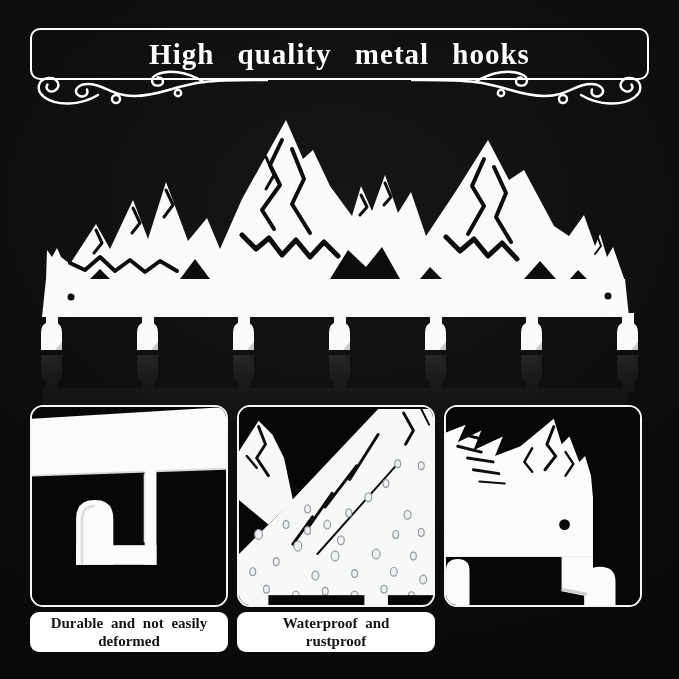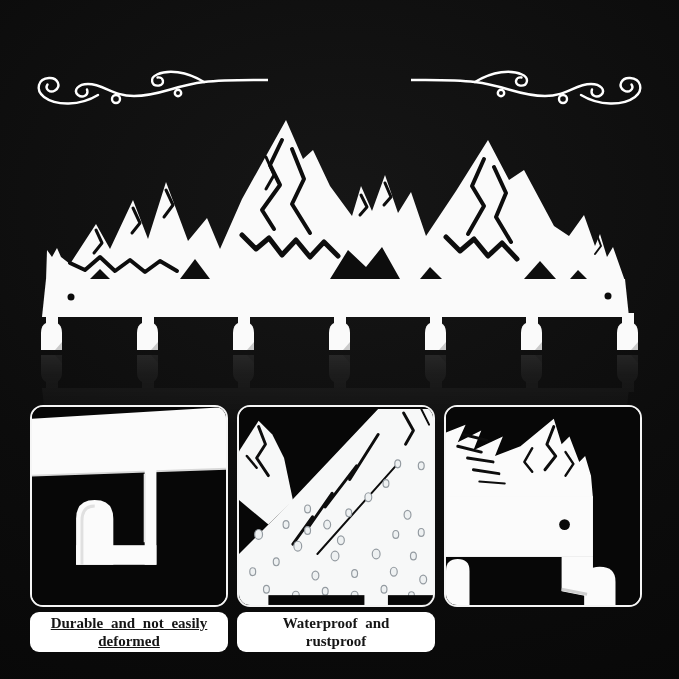--- a/index.html
+++ b/index.html
@@ -37,28 +37,31 @@
   }
   .card svg{display:block;width:100%;height:100%;}
   .card.c1{left:30px;} .card.c2{left:237px;} .card.c3{left:444px;}
   .caption{
     position:absolute;top:612px;width:198px;height:40px;box-sizing:border-box;
     border-radius:9px;background:#ffffff;z-index:3;
     display:flex;align-items:center;justify-content:center;text-align:center;
     color:#151515;font-weight:700;font-size:15px;line-height:18px;
     word-spacing:4px;padding:2px 12px;
   }
-  .caption.c1{left:30px;text-decoration:underline;} .caption.c2{left:237px;align-items:flex-end;} .caption.c3{left:444px;}
+  .caption.c1{left:30px;} .caption.c2{left:237px;align-items:flex-end;} .caption.c3{left:444px;}
   .art-stroke{stroke:#0d0d0d;fill:none;stroke-linecap:round;stroke-linejoin:round;}
 </style>
 </head>
 <body>
 
 <div class="stage">
 
+  <header class="banner">
+    <h1>High quality metal hooks</h1>
+  </header>
 
   <svg class="flourish left" viewBox="0 0 240 46">
     <g stroke="#ffffff" stroke-width="2.4" fill="none" stroke-linecap="round">
       <path d="M240 14 C214 14 196 13.5 176 16 C146 19.5 132 30 106 30 C84 30 76 18 60 18 C50 18 45 24.5 50 29 C54.5 32.5 61 29.5 59 23.5"></path>
       <path d="M176 16 C158 5 140 3.5 129 8.5 C121 12 123.5 20.5 131 19.5 C137 18.5 136 10.5 129.5 11.5"></path>
       <path d="M70 29 C52 40 28 40 16 31 C7 24 10 12.5 21 12 C30 11.5 33.5 20.5 27 24.5 C22 27.5 16.5 23 19.5 18.5"></path>
       <circle cx="88" cy="33" r="4"></circle>
       <circle cx="150" cy="27" r="3.2"></circle>
     </g>
   </svg>

